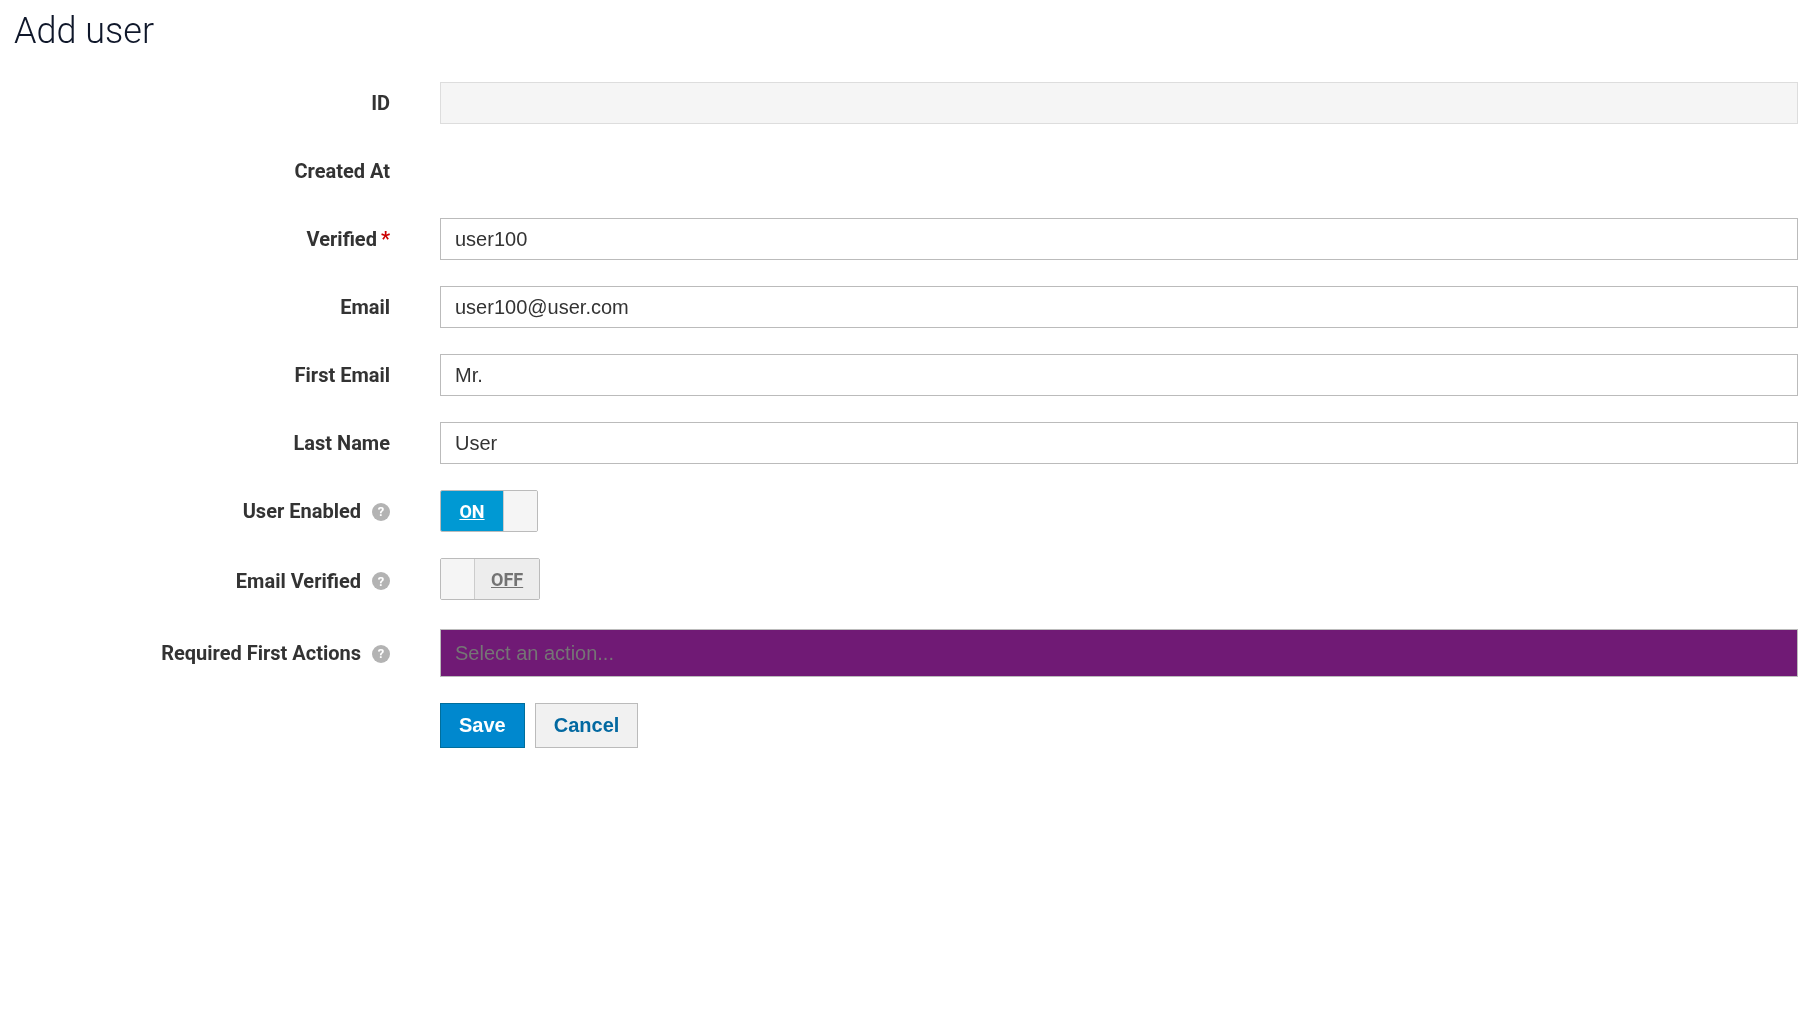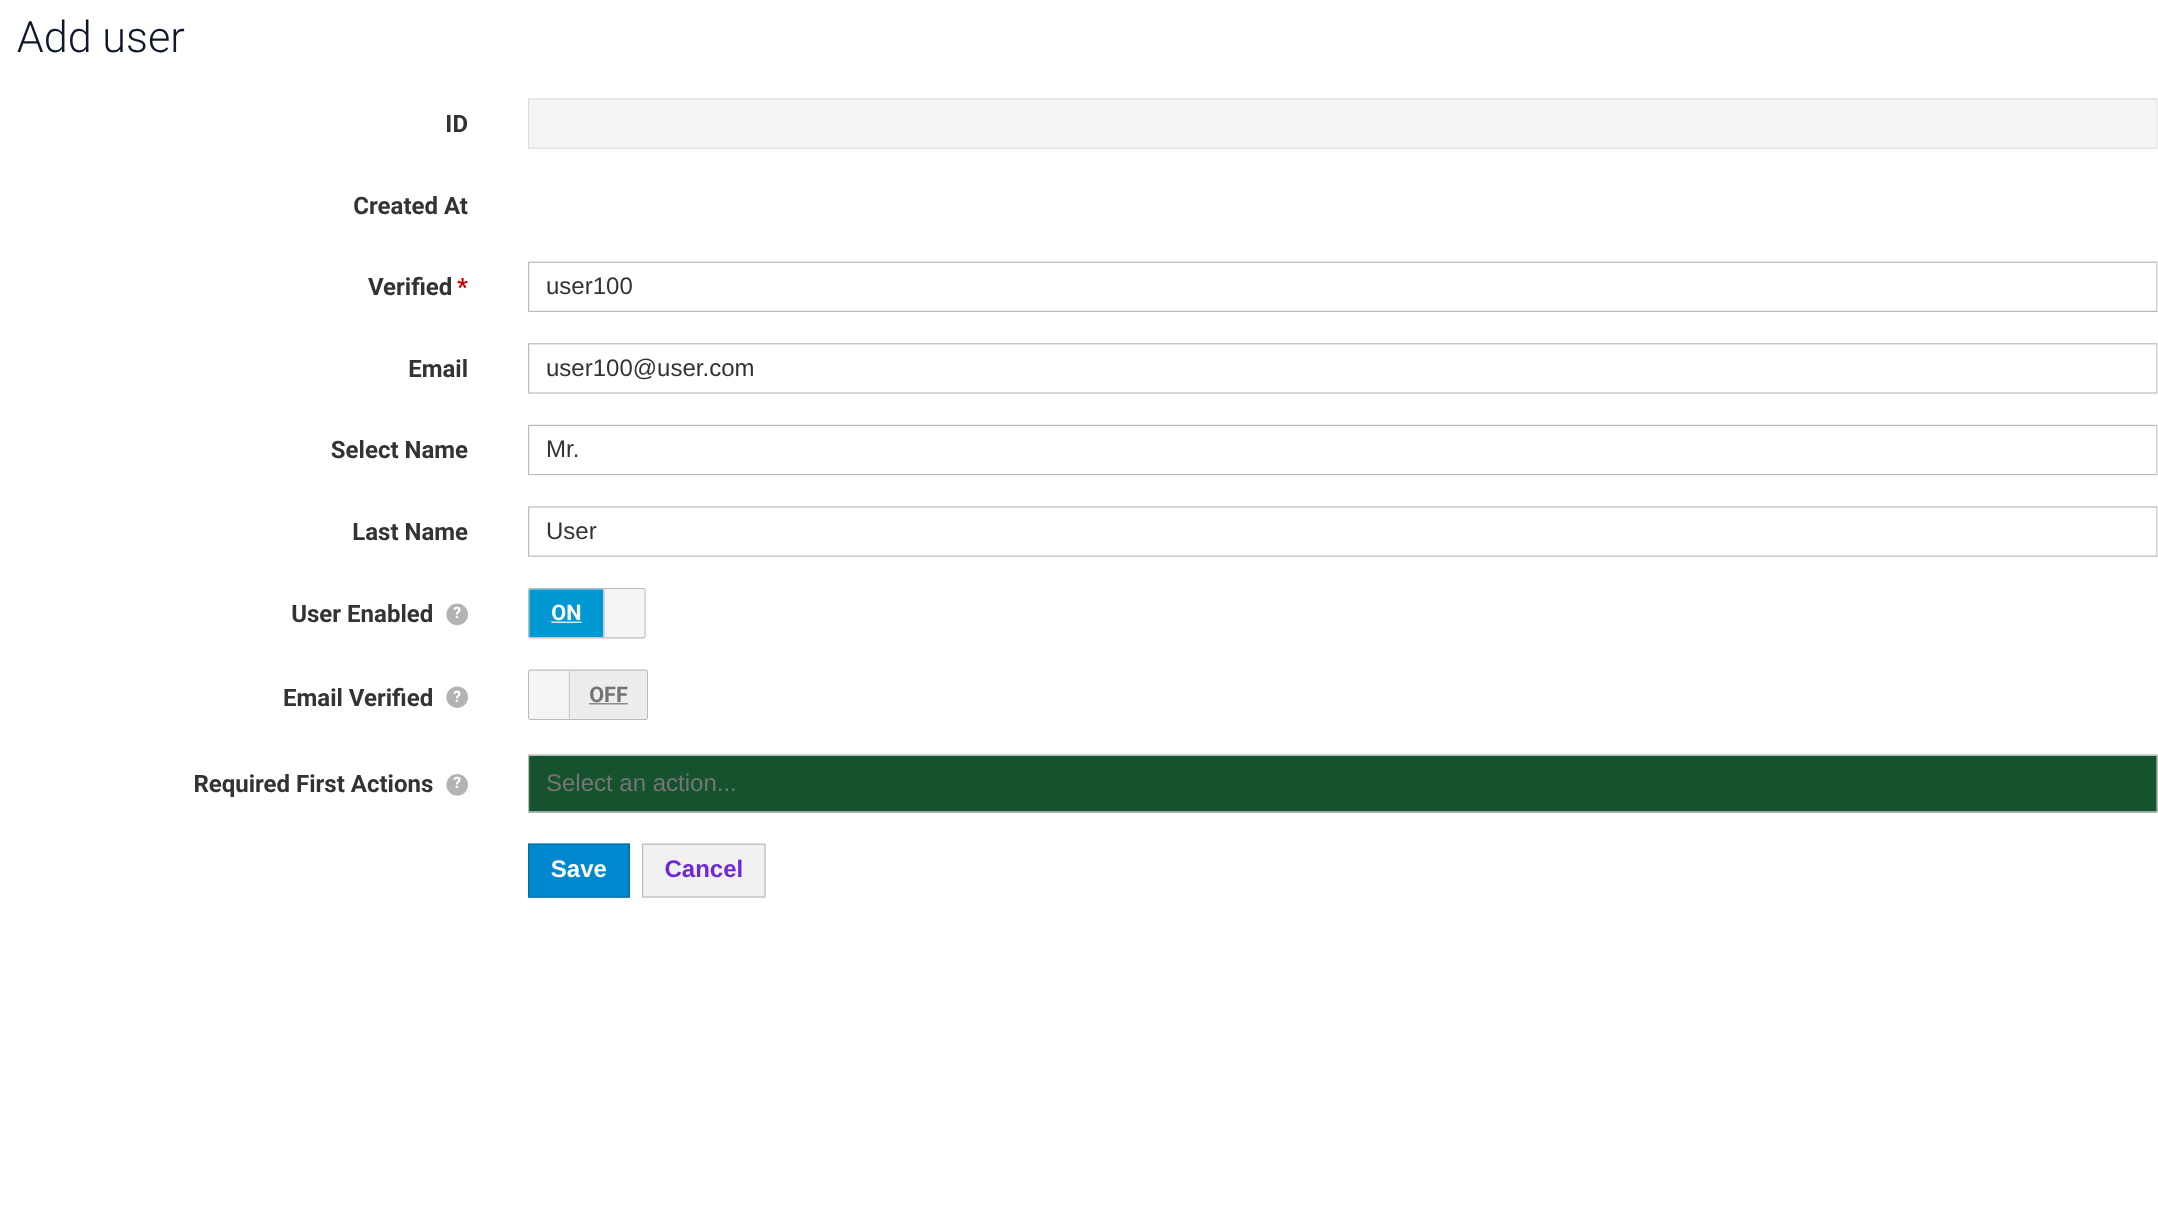--- a/index.html
+++ b/index.html
@@ -77,21 +77,21 @@
     .form-input::placeholder {
       color: #999;
     }
     .select-input {
       width: 100%;
       height: 48px;
       padding: 10px 14px;
       font-size: 20px;
       color: #999;
       border: 1px solid #bbb;
-      background: #14532d;
+      background: #701a75;
       outline: none;
     }
     .toggle {
       display: inline-flex;
       height: 42px;
       border: 1px solid #bbb;
       border-radius: 2px;
       overflow: hidden;
       cursor: pointer;
     }
@@ -137,21 +137,21 @@
       cursor: pointer;
       outline: none;
     }
     .btn-primary {
       background: #0088ce;
       color: #fff;
       border-color: #006e9c;
     }
     .btn-default {
       background: #f1f1f1;
-      color: #6d28d9;
+      color: #0369a1;
       border-color: #bbb;
     }
     .empty-value {
       height: 42px;
     }
   </style>
 </head>
 <body>
 
 <h1 class="page-title">Add user</h1>
@@ -189,21 +189,21 @@
     <div class="form-label">
       <span>Email</span>
     </div>
     <div class="form-control-wrapper">
       <input type="text" class="form-input" value="user100@user.com" style="">
     </div>
   </div>
 
   <div class="form-row">
     <div class="form-label">
-      <span>Select Name</span>
+      <span>First Email</span>
     </div>
     <div class="form-control-wrapper">
       <input type="text" class="form-input" value="Mr." style="">
     </div>
   </div>
 
   <div class="form-row">
     <div class="form-label">
       <span>Last Name</span>
     </div>

